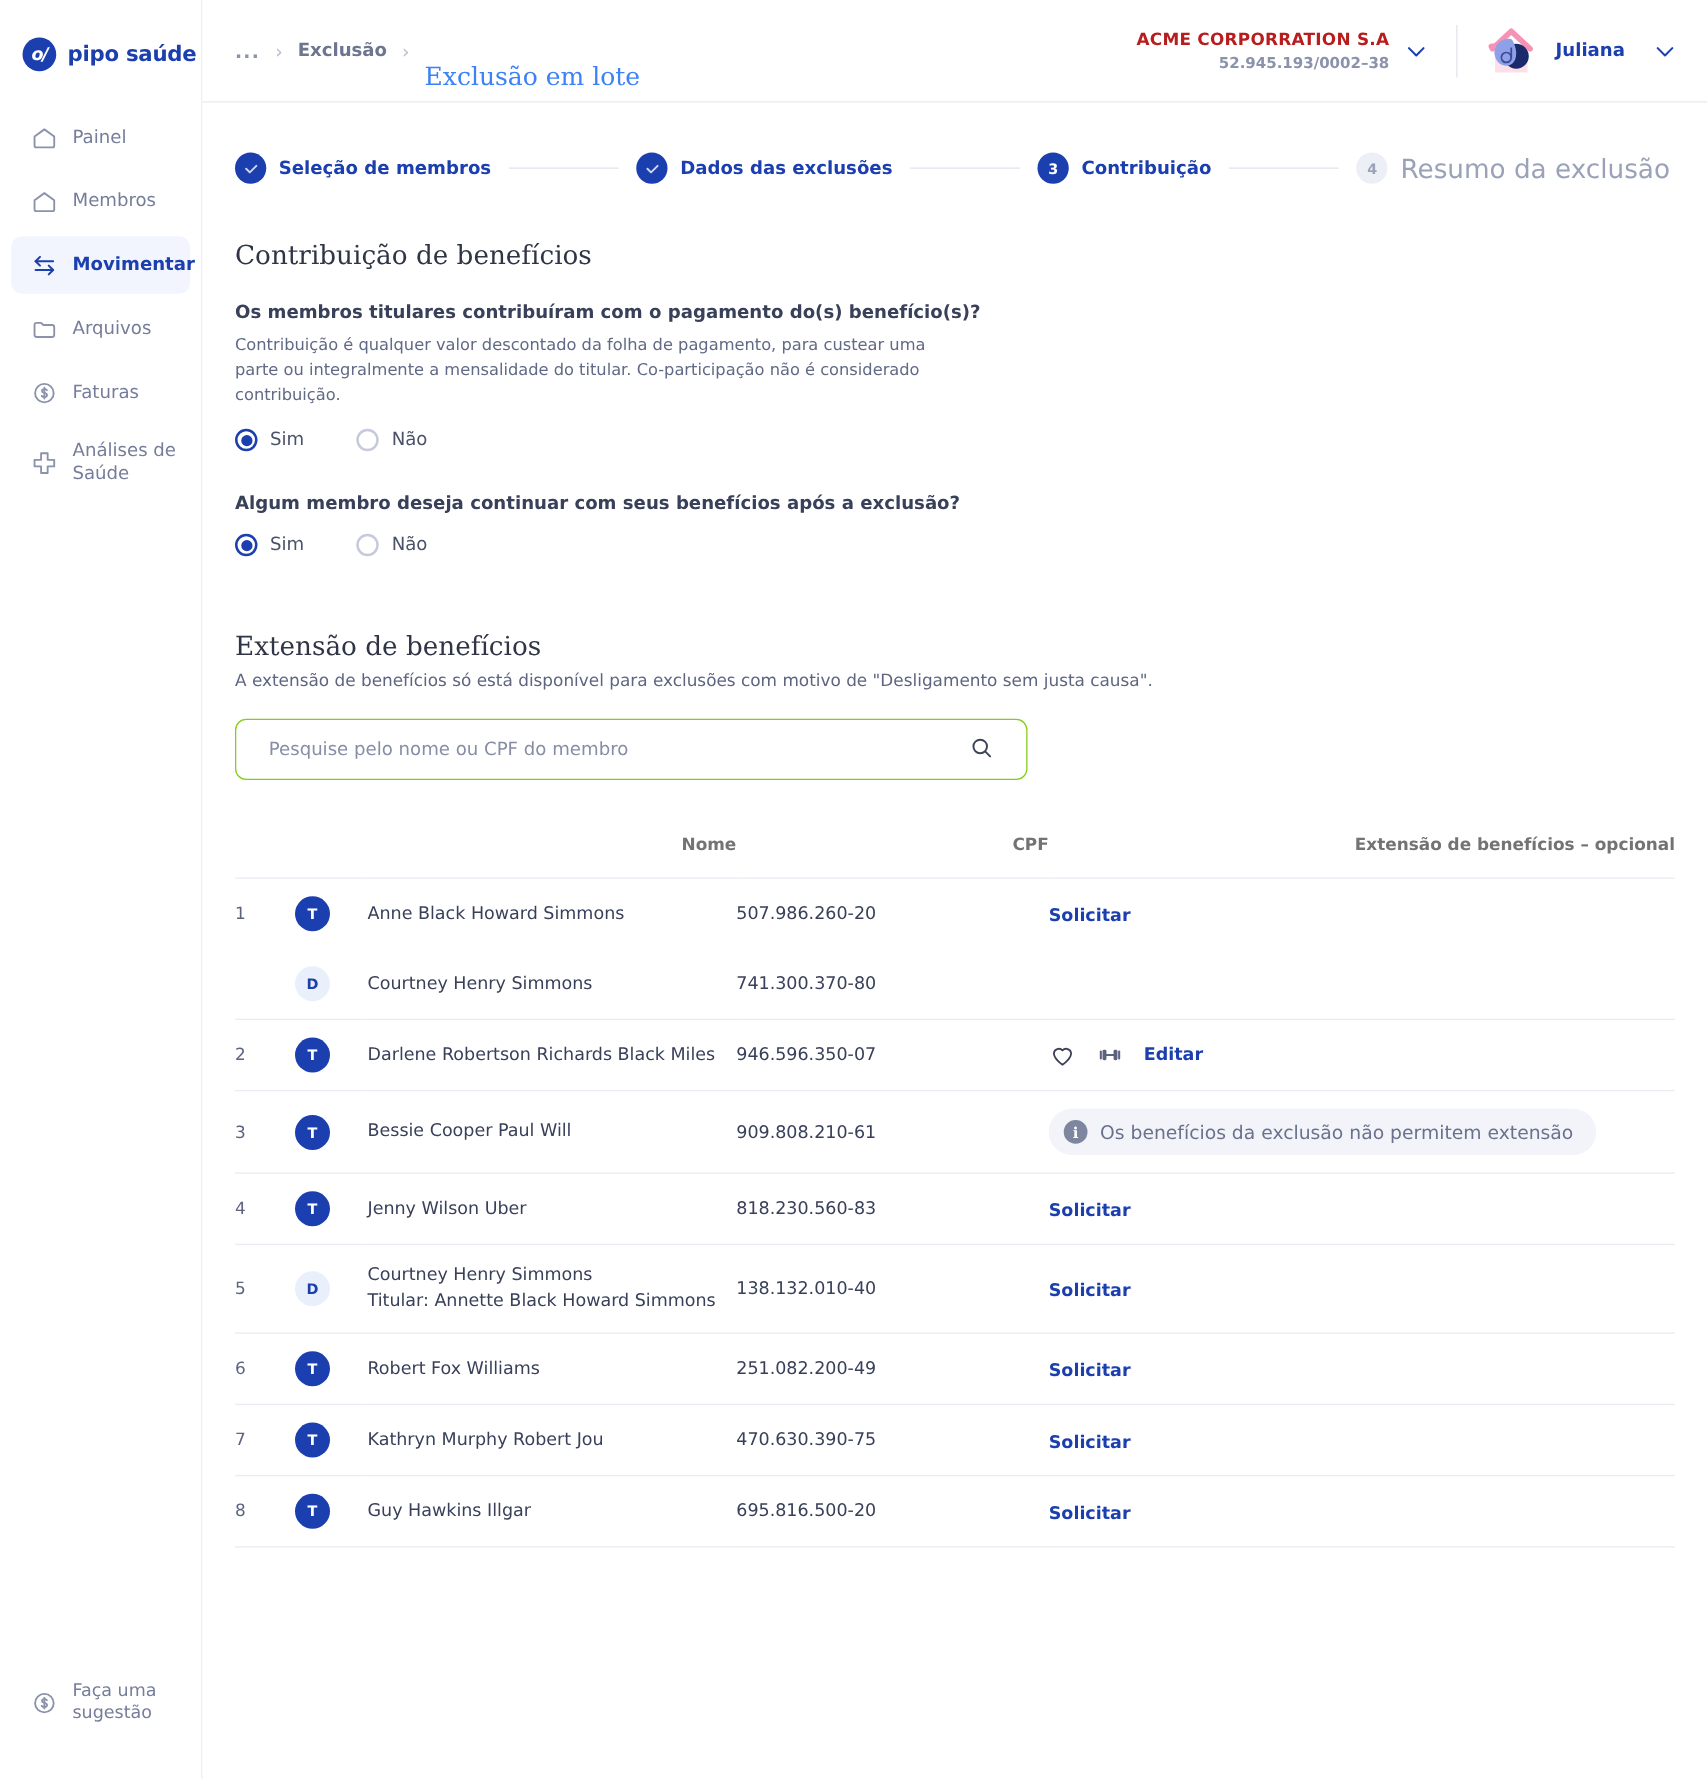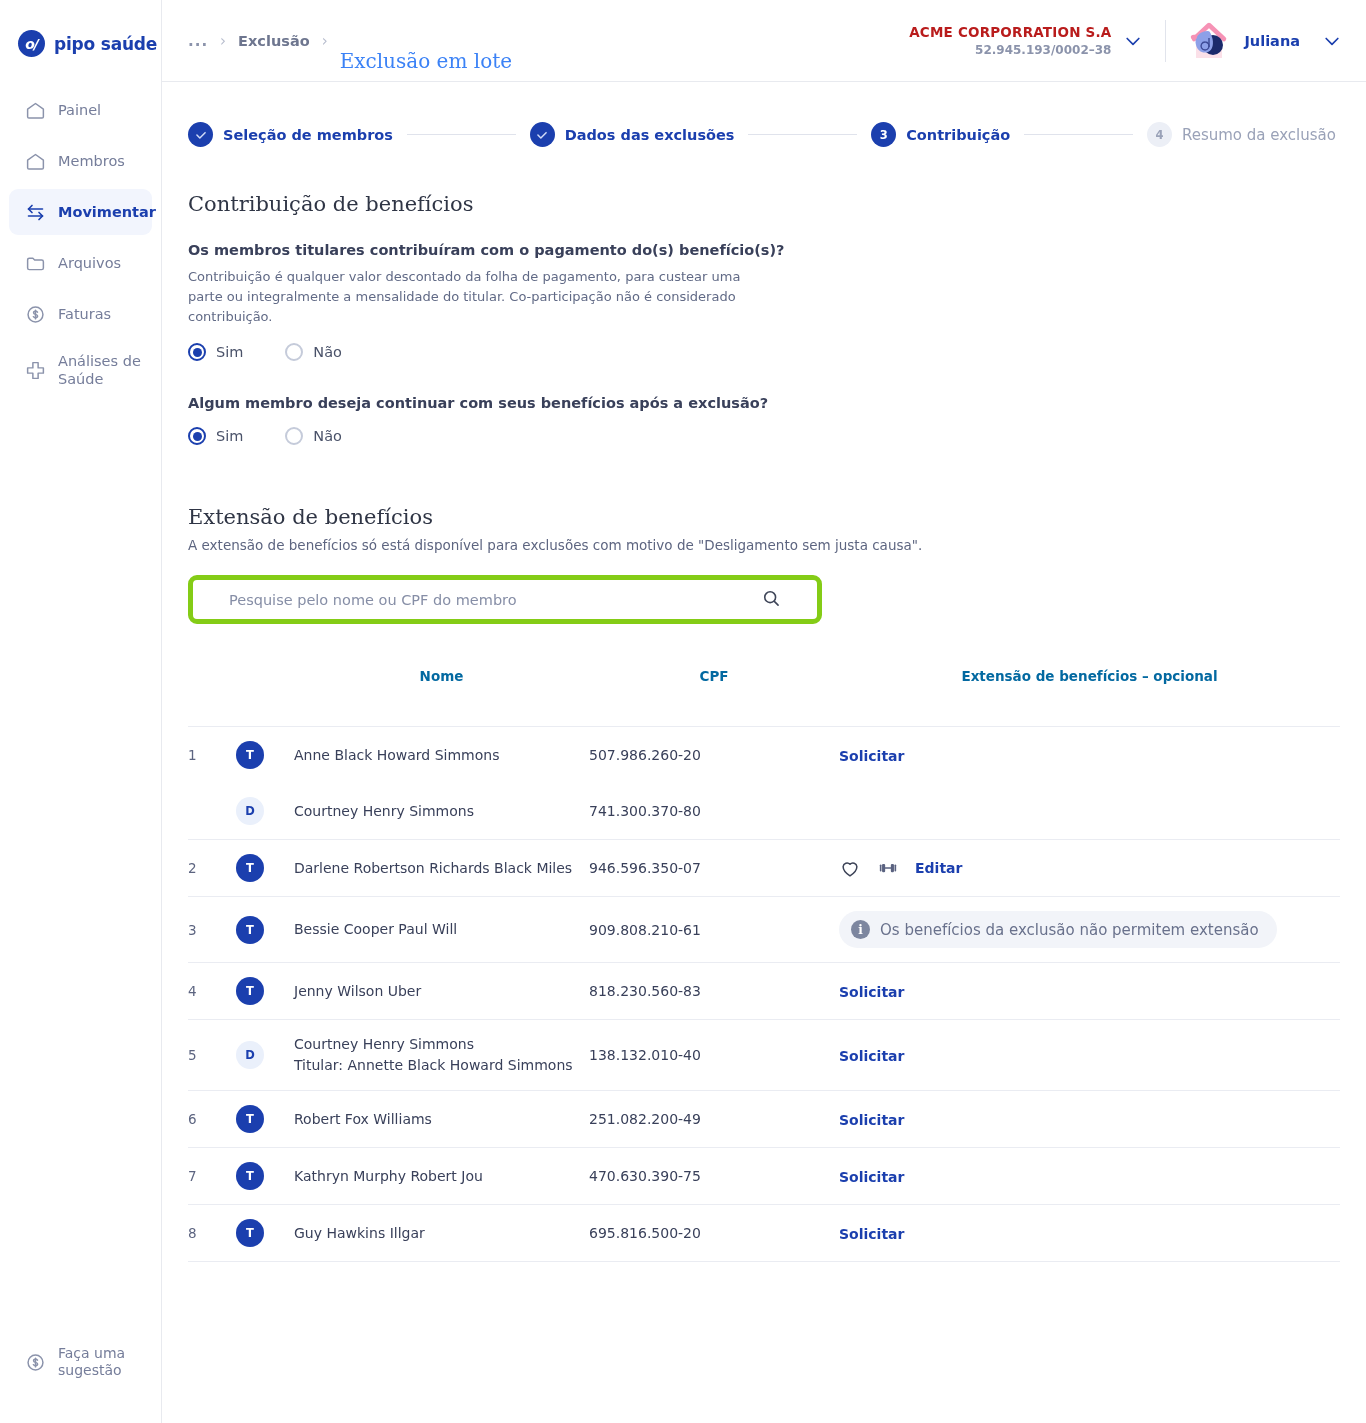--- a/index.html
+++ b/index.html
@@ -119,21 +119,21 @@
   .step { display: flex; align-items: center; gap: 10px; flex: 0 0 auto; }
   .step-bullet {
     width: 25px; height: 25px; border-radius: 50%;
     display: flex; align-items: center; justify-content: center;
     font-size: 11.5px; font-weight: 700;
   }
   .step-bullet.done { background: #1b3fae; color: #fff; }
   .step-bullet.current { background: #1b3fae; color: #fff; }
   .step-bullet.todo { background: #eceff6; color: #9aa2b8; }
   .step-label { font-size: 14.5px; font-weight: 700; color: #1b3fae; }
-  .step-label.todo { color: #9aa2b8; font-weight: 400; font-size: 15px; }
+  .step-label.todo { color: #9aa2b8; font-weight: 400; font-size: 21px; }
   .step-line { flex: 1 1 auto; height: 1px; background: #e0e3ec; margin: 0 14px; }
 
   
   h2.section-title {
     font-family: "DejaVu Serif", "Liberation Serif", serif;
     font-size: 21px; font-weight: 400; color: #2f3545;
     margin: 45px 0 0 0;
   }
   .q-title {
     font-size: 14.5px; font-weight: 700; color: #39405a;
@@ -159,37 +159,37 @@
   .ext-title {
     font-family: "DejaVu Serif", "Liberation Serif", serif;
     font-size: 21px; font-weight: 400; color: #2f3545;
     margin-top: 60px;
   }
   .ext-desc { font-size: 13.5px; color: #5d6580; margin-top: 8px; }
 
   .search-wrap {
     margin-top: 22px;
     width: 634px; height: 49px;
-    border: 5px solid #84cc16; border-radius: 9px;
+    border: 1px solid #84cc16; border-radius: 9px;
     display: flex; align-items: center;
-    padding: 0 36px;
+    padding: 0 26px;
   }
   .search-wrap input {
     flex: 1; border: none; outline: none; background: transparent;
     font-size: 14.5px; color: #39405a;
     font-family: "DejaVu Sans", "Liberation Sans", sans-serif;
   }
   .search-wrap input::placeholder { color: #868ea6; }
 
   
   table.members { width: 100%; border-collapse: collapse; margin-top: 44px; }
   table.members th {
-    text-align: center;
-    font-size: 13.5px; font-weight: 700; color: #0369a1;
-    padding-bottom: 42px;
+    text-align: right;
+    font-size: 13.5px; font-weight: 700; color: #737373;
+    padding-bottom: 18px;
   }
   table.members td {
     border-top: 1px solid #eaecf2;
     padding: 0; vertical-align: middle;
   }
   .c-idx  { width: 48px; }
   .c-av   { width: 58px; }
   .c-name { width: 295px; }
   .c-cpf  { width: 250px; }
   .c-ext  { }

